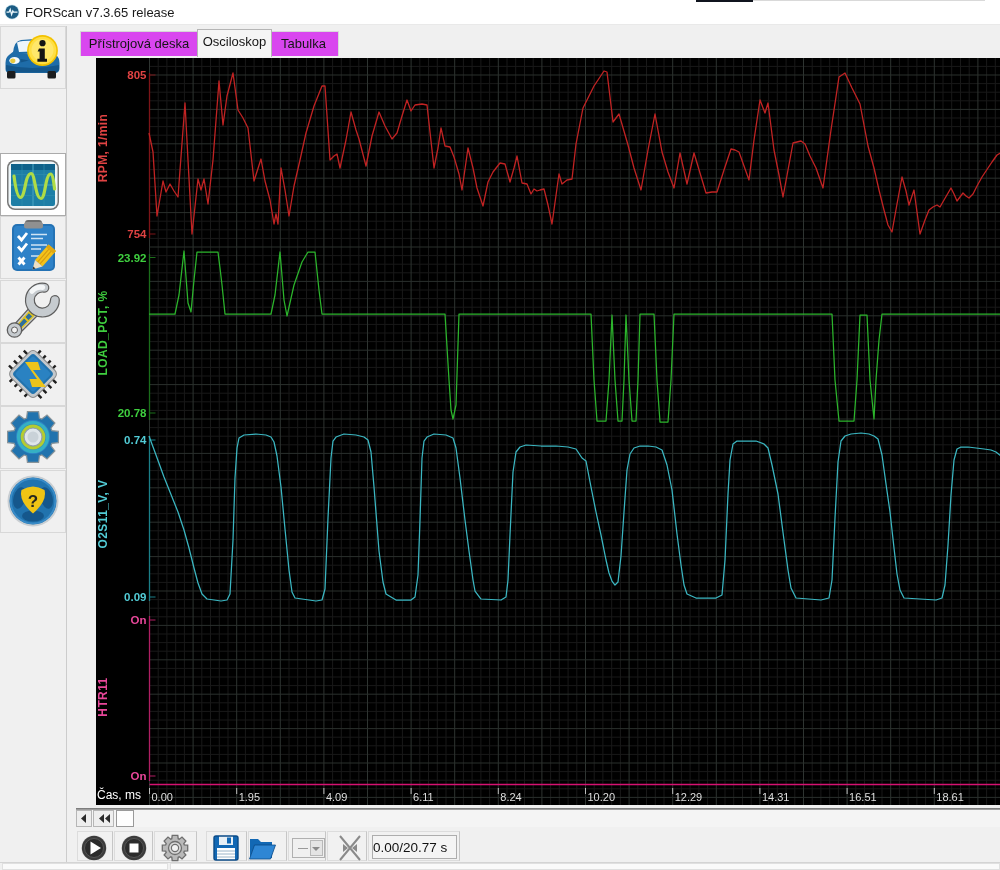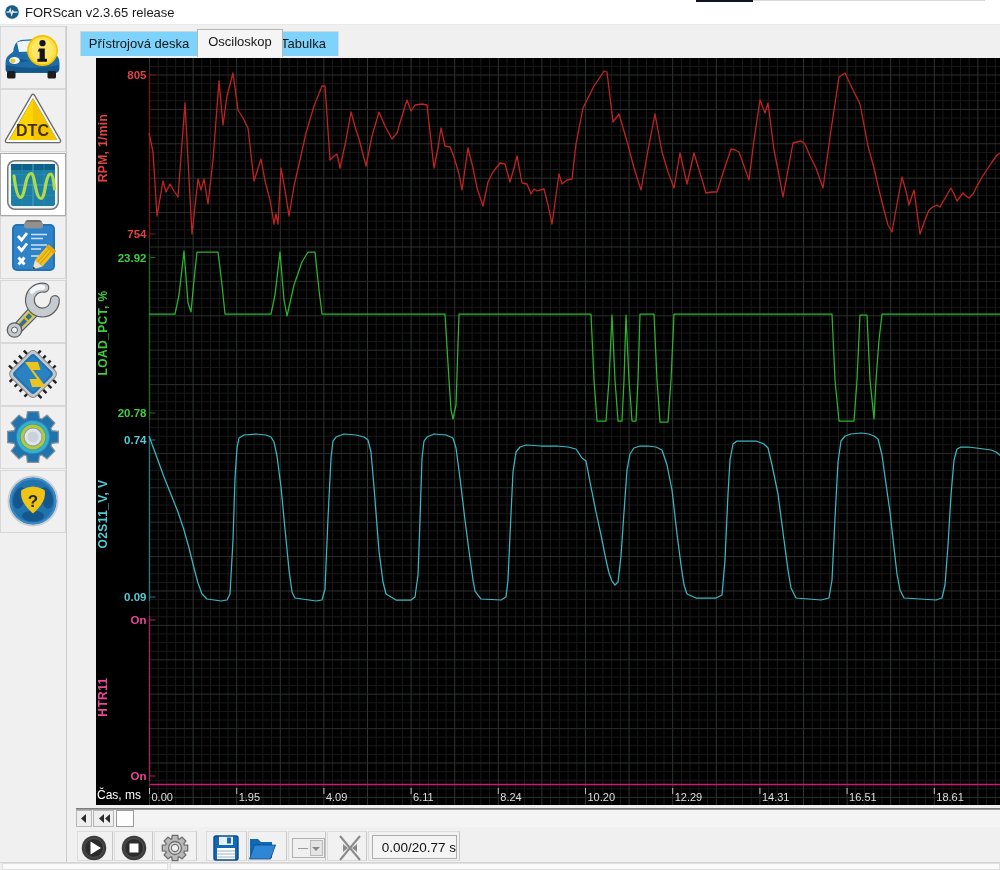--- a/index.html
+++ b/index.html
@@ -8,21 +8,21 @@
 #titlebar { position:absolute; left:0; top:0; width:1000px; height:25px; background:#ffffff;
   border-bottom:1px solid #e9e9e9; }
 #titletext { position:absolute; left:25px; top:5px; font-size:13px; color:#1a1a1a; }
 #topline1 { position:absolute; left:696px; top:0; width:57px; height:2px; background:#10141e; }
 #topline2 { position:absolute; left:753px; top:0; width:232px; height:1px; background:#d9d9d9; }
 #sidebar-border { position:absolute; left:66px; top:26px; width:1px; height:844px; background:#cccccc; }
 .sbtn { position:absolute; left:0px; width:66px; background:#f0f0f0; border:1px solid #d8d8d8;
   display:flex; align-items:center; justify-content:center; }
 .sbtn.active { background:#ffffff; border-color:#ababab; }
 .tab { position:absolute; font-size:13px; color:#151515; text-align:center;
-  border:1px solid #d9d9d9; border-bottom:none; background:#7dd3fc; line-height:24px; }
+  border:1px solid #d9d9d9; border-bottom:none; background:#d946ef; line-height:24px; }
 #chartwrap { position:absolute; left:96px; top:58px; width:920px; height:747px; }
 .yl { font:bold 11.5px "Liberation Sans",sans-serif; }
 .yt { font:bold 12px "Liberation Sans",sans-serif; letter-spacing:0.4px; }
 .xl { font:11px "Liberation Sans",sans-serif; }
 .xt { font:12px "Liberation Sans",sans-serif; }
 #sepline { position:absolute; left:76px; top:808px; width:924px; height:2px;
   background:linear-gradient(#6e6e6e,#adadad); }
 #sbtrack { position:absolute; left:76px; top:810px; width:924px; height:17px; background:#f4f4f4; }
 .sbbtn { position:absolute; top:810px; height:17px; background:#eeeeee; border:1px solid #b6b6b6;
   color:#333; text-align:center; font-size:9px; line-height:15px; }
@@ -36,48 +36,39 @@
 <body>
 <div id="page">
 <div id="titlebar"></div>
 <div id="topline1"></div>
     <div id="topline2"></div>
 <svg width="16" height="16" viewBox="0 0 16 16" style="position:absolute;left:4px;top:4px">
 <circle cx="8" cy="8" r="7.6" fill="#d8ecf4"></circle>
 <circle cx="8" cy="8" r="6.7" fill="#1b5c84"></circle>
 <path d="M2.5 8.2 L5 8.2 L6.2 5.4 L7.6 10.6 L8.8 7 L9.6 8.2 L13.5 8.2" stroke="#eaf6fb" stroke-width="1.3" fill="none"></path>
 </svg>
-<div id="titletext">FORScan v2.3.65 release</div>
+<div id="titletext">FORScan v7.3.65 release</div>
 <div class="sbtn" style="top:26px;height:63px">
       <svg width="64" height="62" viewBox="0 0 64 62">
 <path d="M12 26 Q13 14 20 13 L34 12 Q42 12 44 17 L46 26 16 27 Z" fill="#1e6ca8"></path>
 <path d="M16 15.5 Q18 14 22 14 L33 13.5 Q39 13.5 40.5 16 L42.5 24 18 25 Z" fill="#edf5fb"></path>
 <path d="M44 23 Q36 26.5 30 26.5 Q20 27 13 24 L8 28 Q4.5 30.5 4.5 36 L4.5 42 Q4.5 46 9 46 L54 46 Q58.5 46 58.5 41 L58.5 36 Q58.5 30.5 55 28 L49 23.5 Z" fill="#1e6ca8"></path>
 <path d="M5 38 Q31 44 58 38 L58 41.5 Q58 45.5 53 45.5 L10 45.5 Q5 45.5 5 41.5 Z" fill="#14568a"></path>
 <ellipse cx="13.5" cy="33.5" rx="5.2" ry="3.6" fill="#f4fafd"></ellipse>
         <ellipse cx="11.8" cy="33.8" rx="2.6" ry="2.4" fill="#e8c93e"></ellipse>
 <path d="M19.5 32 L28 33.6 L19.5 35.6 Z" fill="#14568a"></path>
 <rect x="6" y="44" width="8.5" height="7.5" rx="1.5" fill="#1b1d1f"></rect>
 <rect x="46.5" y="44" width="8.5" height="7.5" rx="1.5" fill="#1b1d1f"></rect>
 <circle cx="41.5" cy="23.5" r="15.4" fill="#f3c200"></circle>
 <circle cx="41.5" cy="23.5" r="13.8" fill="#ffdf43"></circle>
 <circle cx="41.5" cy="23" r="11" fill="#ffe76a"></circle>
 <circle cx="41.5" cy="16.2" r="3.1" fill="#141414"></circle>
 <path d="M38 21.5 h5.8 v10.3 h2.2 v3 h-9.6 v-3 h2.2 v-7.3 h-2 Z" fill="#141414"></path>
 </svg>
     </div>
-    <div class="sbtn" style="top:89px;height:63px">
-      <svg width="64" height="63" viewBox="0 0 64 63">
-<path d="M32 7 L58 52 L6 52 Z" fill="none" stroke="#686868" stroke-width="4.6" stroke-linejoin="round"></path>
-<path d="M32 7 L58 52 L6 52 Z" fill="none" stroke="#ffffff" stroke-width="2" stroke-linejoin="round"></path>
-<path d="M32 9.5 L56 51 L8 51 Z" fill="#ffd400"></path>
-<path d="M32 9.5 L56 51 L32 51 Z" fill="#eec000" opacity="0.75"></path>
-<text x="31.5" y="47" font-family="Liberation Sans, sans-serif" font-size="16" font-weight="bold" fill="#463200" text-anchor="middle">DTC</text>
-</svg>
-    </div>
     <div class="sbtn active" style="top:153px;height:63px">
       <svg width="64" height="63" viewBox="0 0 64 63">
 <rect x="6" y="7" width="52" height="50" rx="8" fill="#787878"></rect>
 <rect x="7.5" y="8.5" width="49" height="47" rx="6.5" fill="#eef5f8"></rect>
 <rect x="10" y="11" width="44" height="42" rx="2" fill="#1d7ea6"></rect>
 <rect x="10" y="11" width="44" height="6" fill="#10618a"></rect>
 <path d="M32 11 V53 M10 32 H54" stroke="#46a2c2" stroke-width="1.1"></path>
 <path d="M21 11 V53 M43 11 V53 M10 21.5 H54 M10 42.5 H54" stroke="#2e8cae" stroke-width="0.7"></path>
 <path d="M13 23 C14.5 35 16.5 44.5 19.5 44.5 C23 44.5 24 31 26 25.5 C27.5 21.5 28.5 20.5 30 20.5 C32.5 20.5 33.3 28 35 36 C36.3 42.5 38 45.5 40 45.5 C42.8 45.5 43.8 36 45.3 29 C46.3 24.5 47.6 21 49.6 21 C51.6 21 52.6 28 53.6 36" fill="none" stroke="#afdc46" stroke-width="3.2" stroke-linecap="round"></path>
 </svg>
@@ -143,21 +134,21 @@
 <circle cx="32" cy="31" r="22.3" fill="none" stroke="#3a8cc8" stroke-width="1.8"></circle>
 <ellipse cx="18.5" cy="28" rx="6" ry="11" fill="#15578c" transform="rotate(14 18.5 28)"></ellipse>
 <ellipse cx="45.5" cy="28" rx="6" ry="11" fill="#15578c" transform="rotate(-14 45.5 28)"></ellipse>
 <ellipse cx="32" cy="46" rx="11" ry="5.5" fill="#15578c"></ellipse>
 <path d="M20.5 20 Q32 13 43.5 20 Q46.5 31 32 43.5 Q17.5 31 20.5 20 Z" fill="#f0c414"></path>
 <text x="32" y="36.5" font-family="Liberation Sans, sans-serif" font-size="17" font-weight="bold" fill="#26271f" text-anchor="middle">?</text>
 </svg>
     </div>
 <div id="sidebar-border"></div>
 <div class="tab" style="left:80px;top:31px;width:117px;height:25px;border-right:none;border-left-color:#d6d6d6;border-top-color:#d6d6d6">Přístrojová deska</div>
-<div class="tab" style="left:197px;top:29px;width:86px;height:28px;background:#f5f5f5;border-color:#b5b5b5;z-index:2">Osciloskop</div>
+<div class="tab" style="left:197px;top:29px;width:75px;height:28px;background:#f5f5f5;border-color:#b5b5b5;z-index:2">Osciloskop</div>
 <div class="tab" style="left:269px;top:31px;width:70px;height:25px;border-left:none">Tabulka</div>
 <div id="chartwrap"><svg id="chart" width="920" height="747" viewBox="0 0 920 747">
 <rect width="920" height="747" fill="#000000"></rect>
 <path d="M62.2 0V747M70.9 0V747M79.7 0V747M88.4 0V747M105.8 0V747M114.5 0V747M123.3 0V747M132.0 0V747M149.4 0V747M158.1 0V747M166.9 0V747M175.6 0V747M193.0 0V747M201.7 0V747M210.5 0V747M219.2 0V747M236.6 0V747M245.3 0V747M254.1 0V747M262.8 0V747M280.2 0V747M288.9 0V747M297.7 0V747M306.4 0V747M323.8 0V747M332.5 0V747M341.3 0V747M350.0 0V747M367.4 0V747M376.1 0V747M384.9 0V747M393.6 0V747M411.0 0V747M419.7 0V747M428.5 0V747M437.2 0V747M454.6 0V747M463.3 0V747M472.1 0V747M480.8 0V747M498.2 0V747M506.9 0V747M515.7 0V747M524.4 0V747M541.8 0V747M550.5 0V747M559.3 0V747M568.0 0V747M585.4 0V747M594.1 0V747M602.9 0V747M611.6 0V747M629.0 0V747M637.7 0V747M646.5 0V747M655.2 0V747M672.6 0V747M681.3 0V747M690.1 0V747M698.8 0V747M716.2 0V747M724.9 0V747M733.7 0V747M742.4 0V747M759.8 0V747M768.5 0V747M777.3 0V747M786.0 0V747M803.4 0V747M812.1 0V747M820.9 0V747M829.6 0V747M847.0 0V747M855.7 0V747M864.5 0V747M873.2 0V747M890.6 0V747M899.3 0V747M908.1 0V747M916.8 0V747" stroke="#191919" stroke-width="1" fill="none"></path>
         <path d="M53.5 8.4H920M53.5 25.6H920M53.5 34.2H920M53.5 42.8H920M53.5 60.0H920M53.5 68.6H920M53.5 77.2H920M53.5 94.4H920M53.5 103.0H920M53.5 111.6H920M53.5 128.8H920M53.5 137.4H920M53.5 146.0H920M53.5 163.2H920M53.5 171.8H920M53.5 180.4H920M53.5 197.6H920M53.5 206.2H920M53.5 214.8H920M53.5 232.0H920M53.5 240.6H920M53.5 249.2H920M53.5 266.4H920M53.5 275.0H920M53.5 283.6H920M53.5 300.8H920M53.5 309.4H920M53.5 318.0H920M53.5 335.2H920M53.5 343.8H920M53.5 352.4H920M53.5 369.6H920M53.5 378.2H920M53.5 386.8H920M53.5 404.0H920M53.5 412.6H920M53.5 421.2H920M53.5 438.4H920M53.5 447.0H920M53.5 455.6H920M53.5 472.8H920M53.5 481.4H920M53.5 490.0H920M53.5 507.2H920M53.5 515.8H920M53.5 524.4H920M53.5 541.6H920M53.5 550.2H920M53.5 558.8H920M53.5 576.0H920M53.5 584.6H920M53.5 593.2H920M53.5 610.4H920M53.5 619.0H920M53.5 627.6H920M53.5 644.8H920M53.5 653.4H920M53.5 662.0H920M53.5 679.2H920M53.5 687.8H920M53.5 696.4H920M53.5 713.6H920M53.5 722.2H920M53.5 730.8H920" stroke="#191919" stroke-width="1" fill="none"></path>
         <path d="M53.5 0V747M97.1 0V747M140.7 0V747M184.3 0V747M227.9 0V747M271.5 0V747M315.1 0V747M358.7 0V747M402.3 0V747M445.9 0V747M489.5 0V747M533.1 0V747M576.7 0V747M620.3 0V747M663.9 0V747M707.5 0V747M751.1 0V747M794.7 0V747M838.3 0V747M881.9 0V747" stroke="#2e3431" stroke-width="1" fill="none"></path>
         <path d="M53.5 17.0H920M53.5 51.4H920M53.5 85.8H920M53.5 120.2H920M53.5 154.6H920M53.5 189.0H920M53.5 223.4H920M53.5 257.8H920M53.5 292.2H920M53.5 326.6H920M53.5 361.0H920M53.5 395.4H920M53.5 429.8H920M53.5 464.2H920M53.5 498.6H920M53.5 533.0H920M53.5 567.4H920M53.5 601.8H920M53.5 636.2H920M53.5 670.6H920M53.5 705.0H920M53.5 739.4H920" stroke="#2a302d" stroke-width="1" fill="none"></path>
 <line x1="53.5" y1="15" x2="53.5" y2="180" stroke="#7d1418" stroke-width="1.3"></line>
         <path d="M53.5 17h6 M53.5 176h6" stroke="#7d1418" stroke-width="1.2"></path>
         <text x="50.5" y="21" text-anchor="end" class="yl" fill="#e04343">805</text>
@@ -245,16 +236,16 @@
     </svg>
     <div style="position:absolute;left:292px;top:838px;width:33px;height:20px;border:1px solid #b0b0b0;background:#f0f0f0">
 <div style="position:absolute;left:5px;top:9px;width:10px;height:0;border-top:1px solid #9a9a9a"></div>
 <div style="position:absolute;right:1px;top:1px;width:13px;height:16px;background:#e4e4e4;border:1px solid #b8b8b8"></div>
 <div style="position:absolute;right:4px;top:8px;width:0;height:0;border-left:4px solid transparent;border-right:4px solid transparent;border-top:4px solid #8a8a8a"></div>
     </div>
     <svg width="30" height="30" viewBox="0 0 30 30" style="left:335px;top:833px;position:absolute">
 <path d="M5 3 L25 27 M25 3 L5 27" stroke="#8a8a8a" stroke-width="2"></path>
 <path d="M13 15 L8 11 V19 Z M17 15 L22 11 V19 Z" fill="#8a8a8a"></path>
     </svg>
-    <div style="position:absolute;left:372px;top:835px;width:85px;height:24px;border:1px solid #adadad;background:#f4f4f4;font:13.5px 'Liberation Sans',sans-serif;color:#111;text-align:right;line-height:24px">0.00/20.77 s</div>
+    <div style="position:absolute;left:372px;top:835px;width:85px;height:24px;border:1px solid #adadad;background:#f4f4f4;font:13.5px 'Liberation Sans',sans-serif;color:#111;text-align:left;line-height:24px">0.00/20.77 s</div>
 <div id="statusline"></div>
     <div id="statusp1"></div>
     <div id="statusp2"></div>
 </div>
 </body></html>

